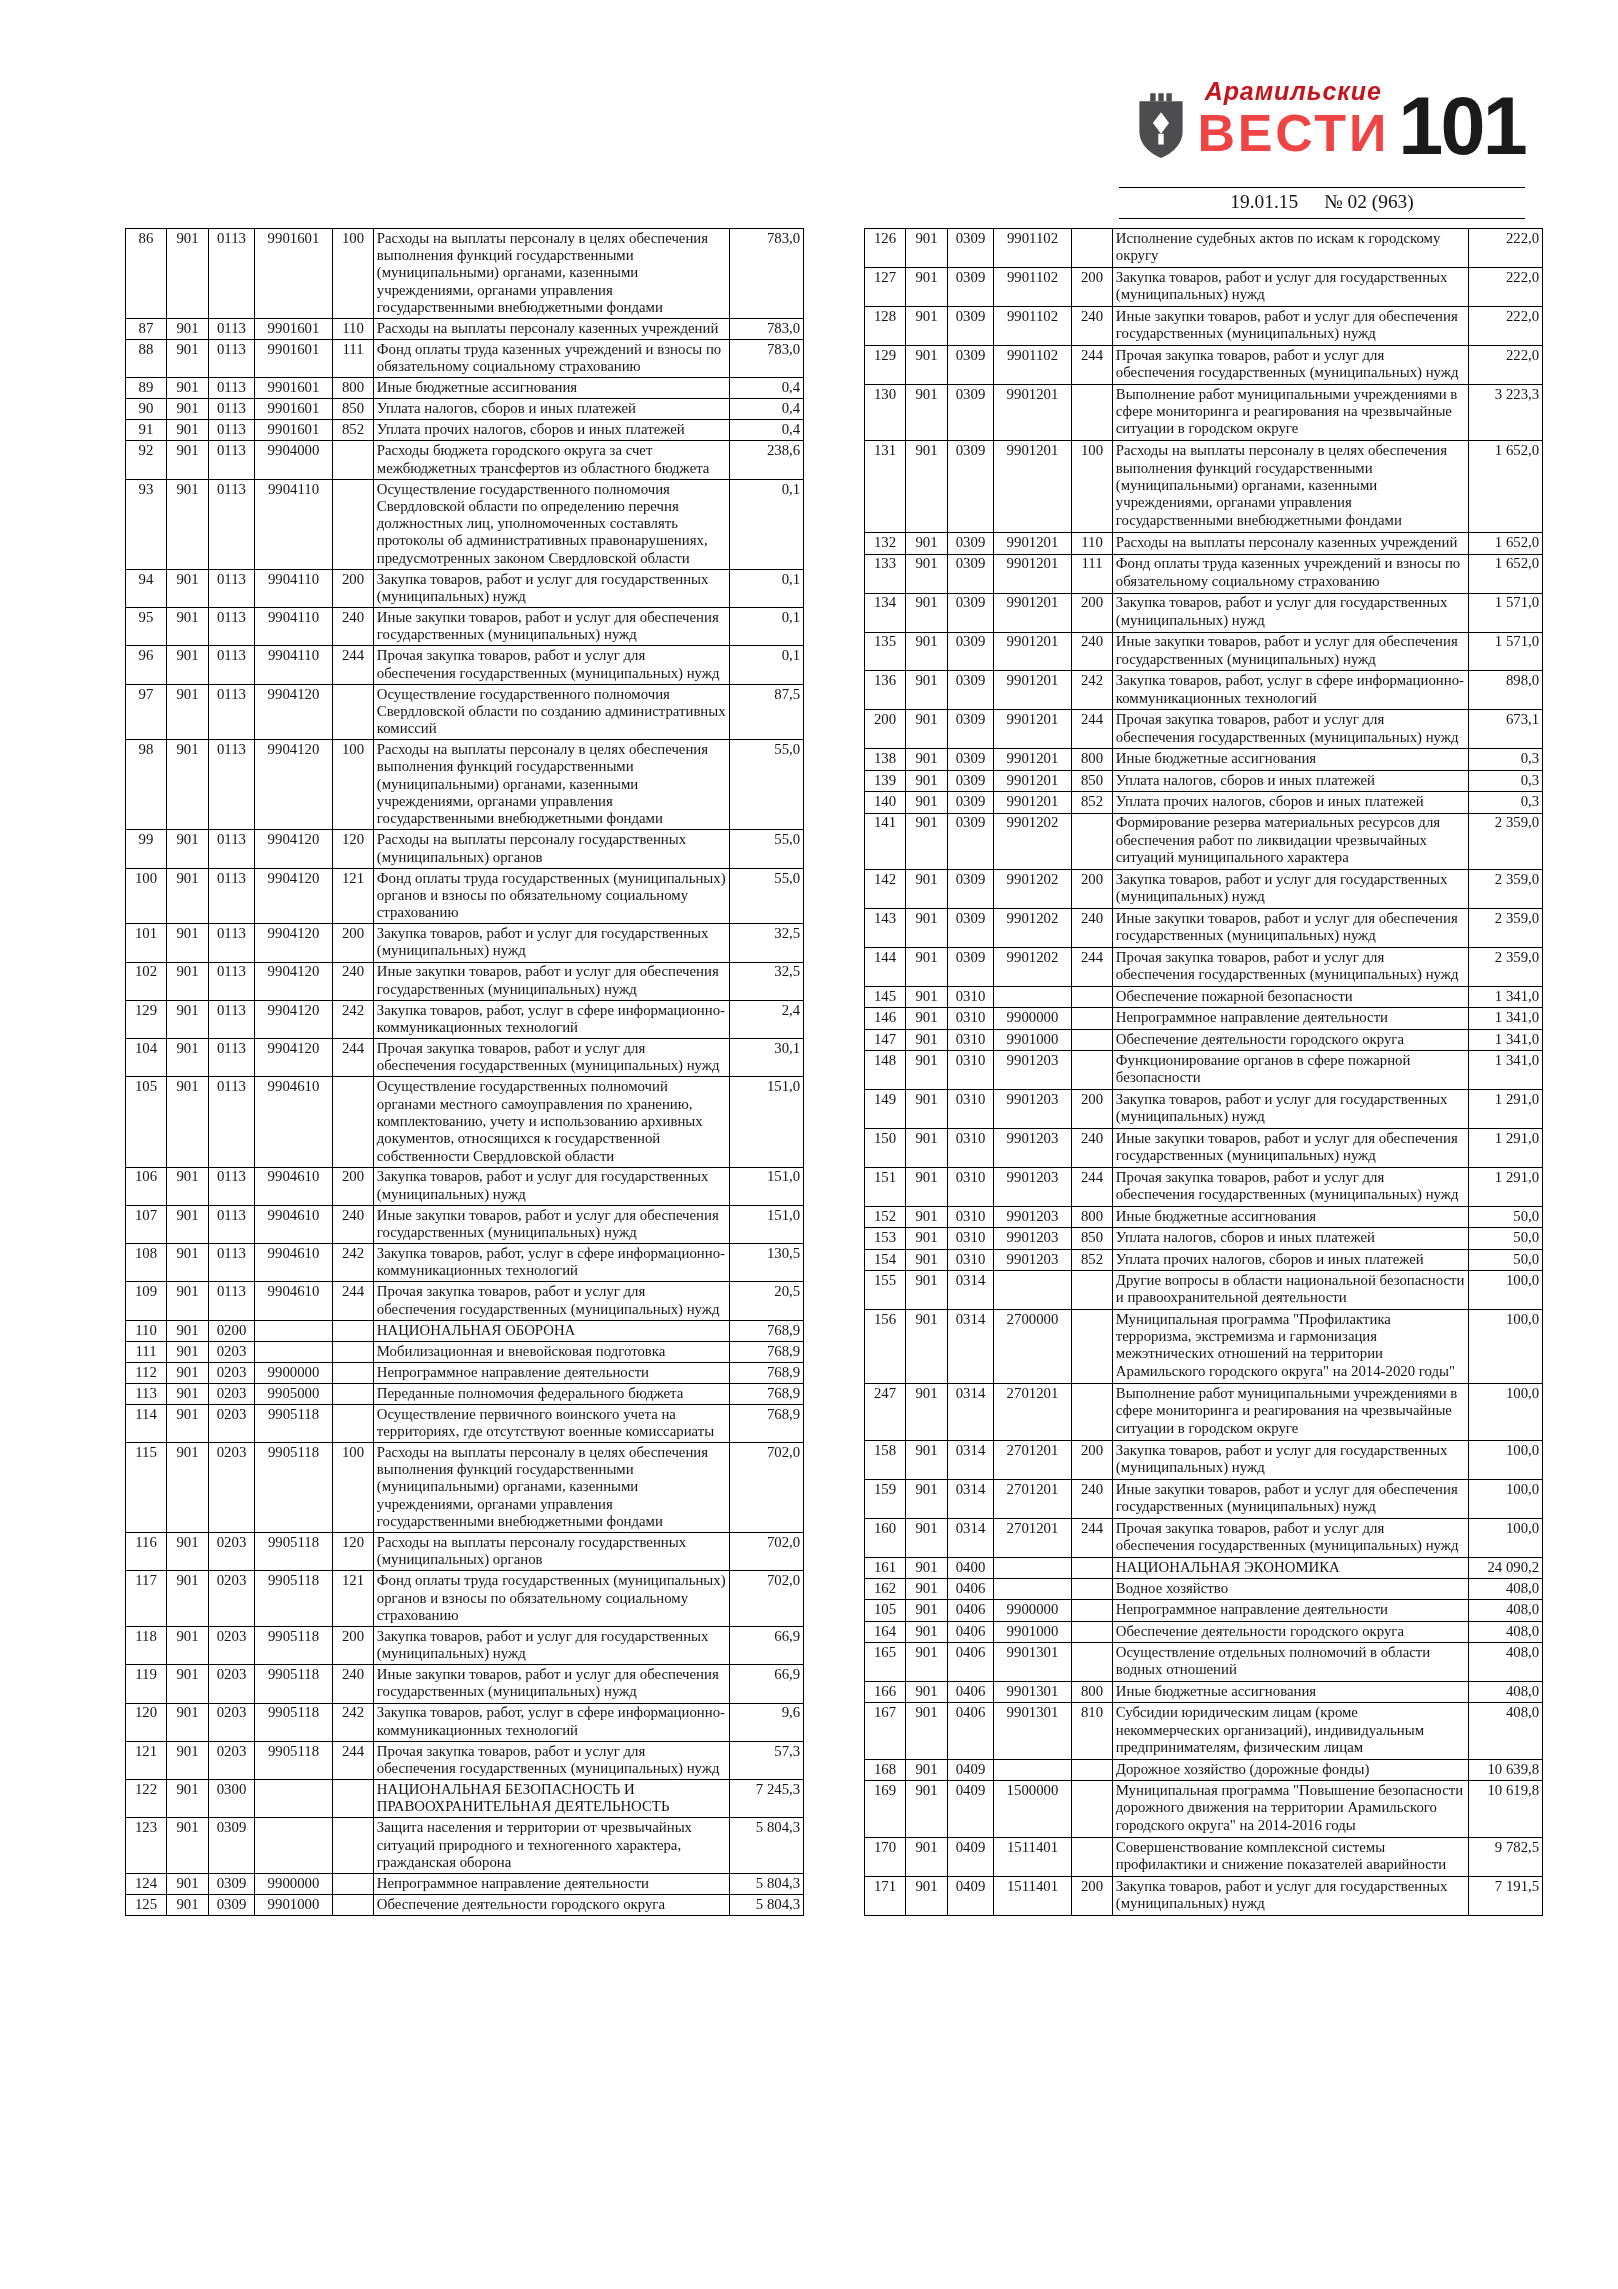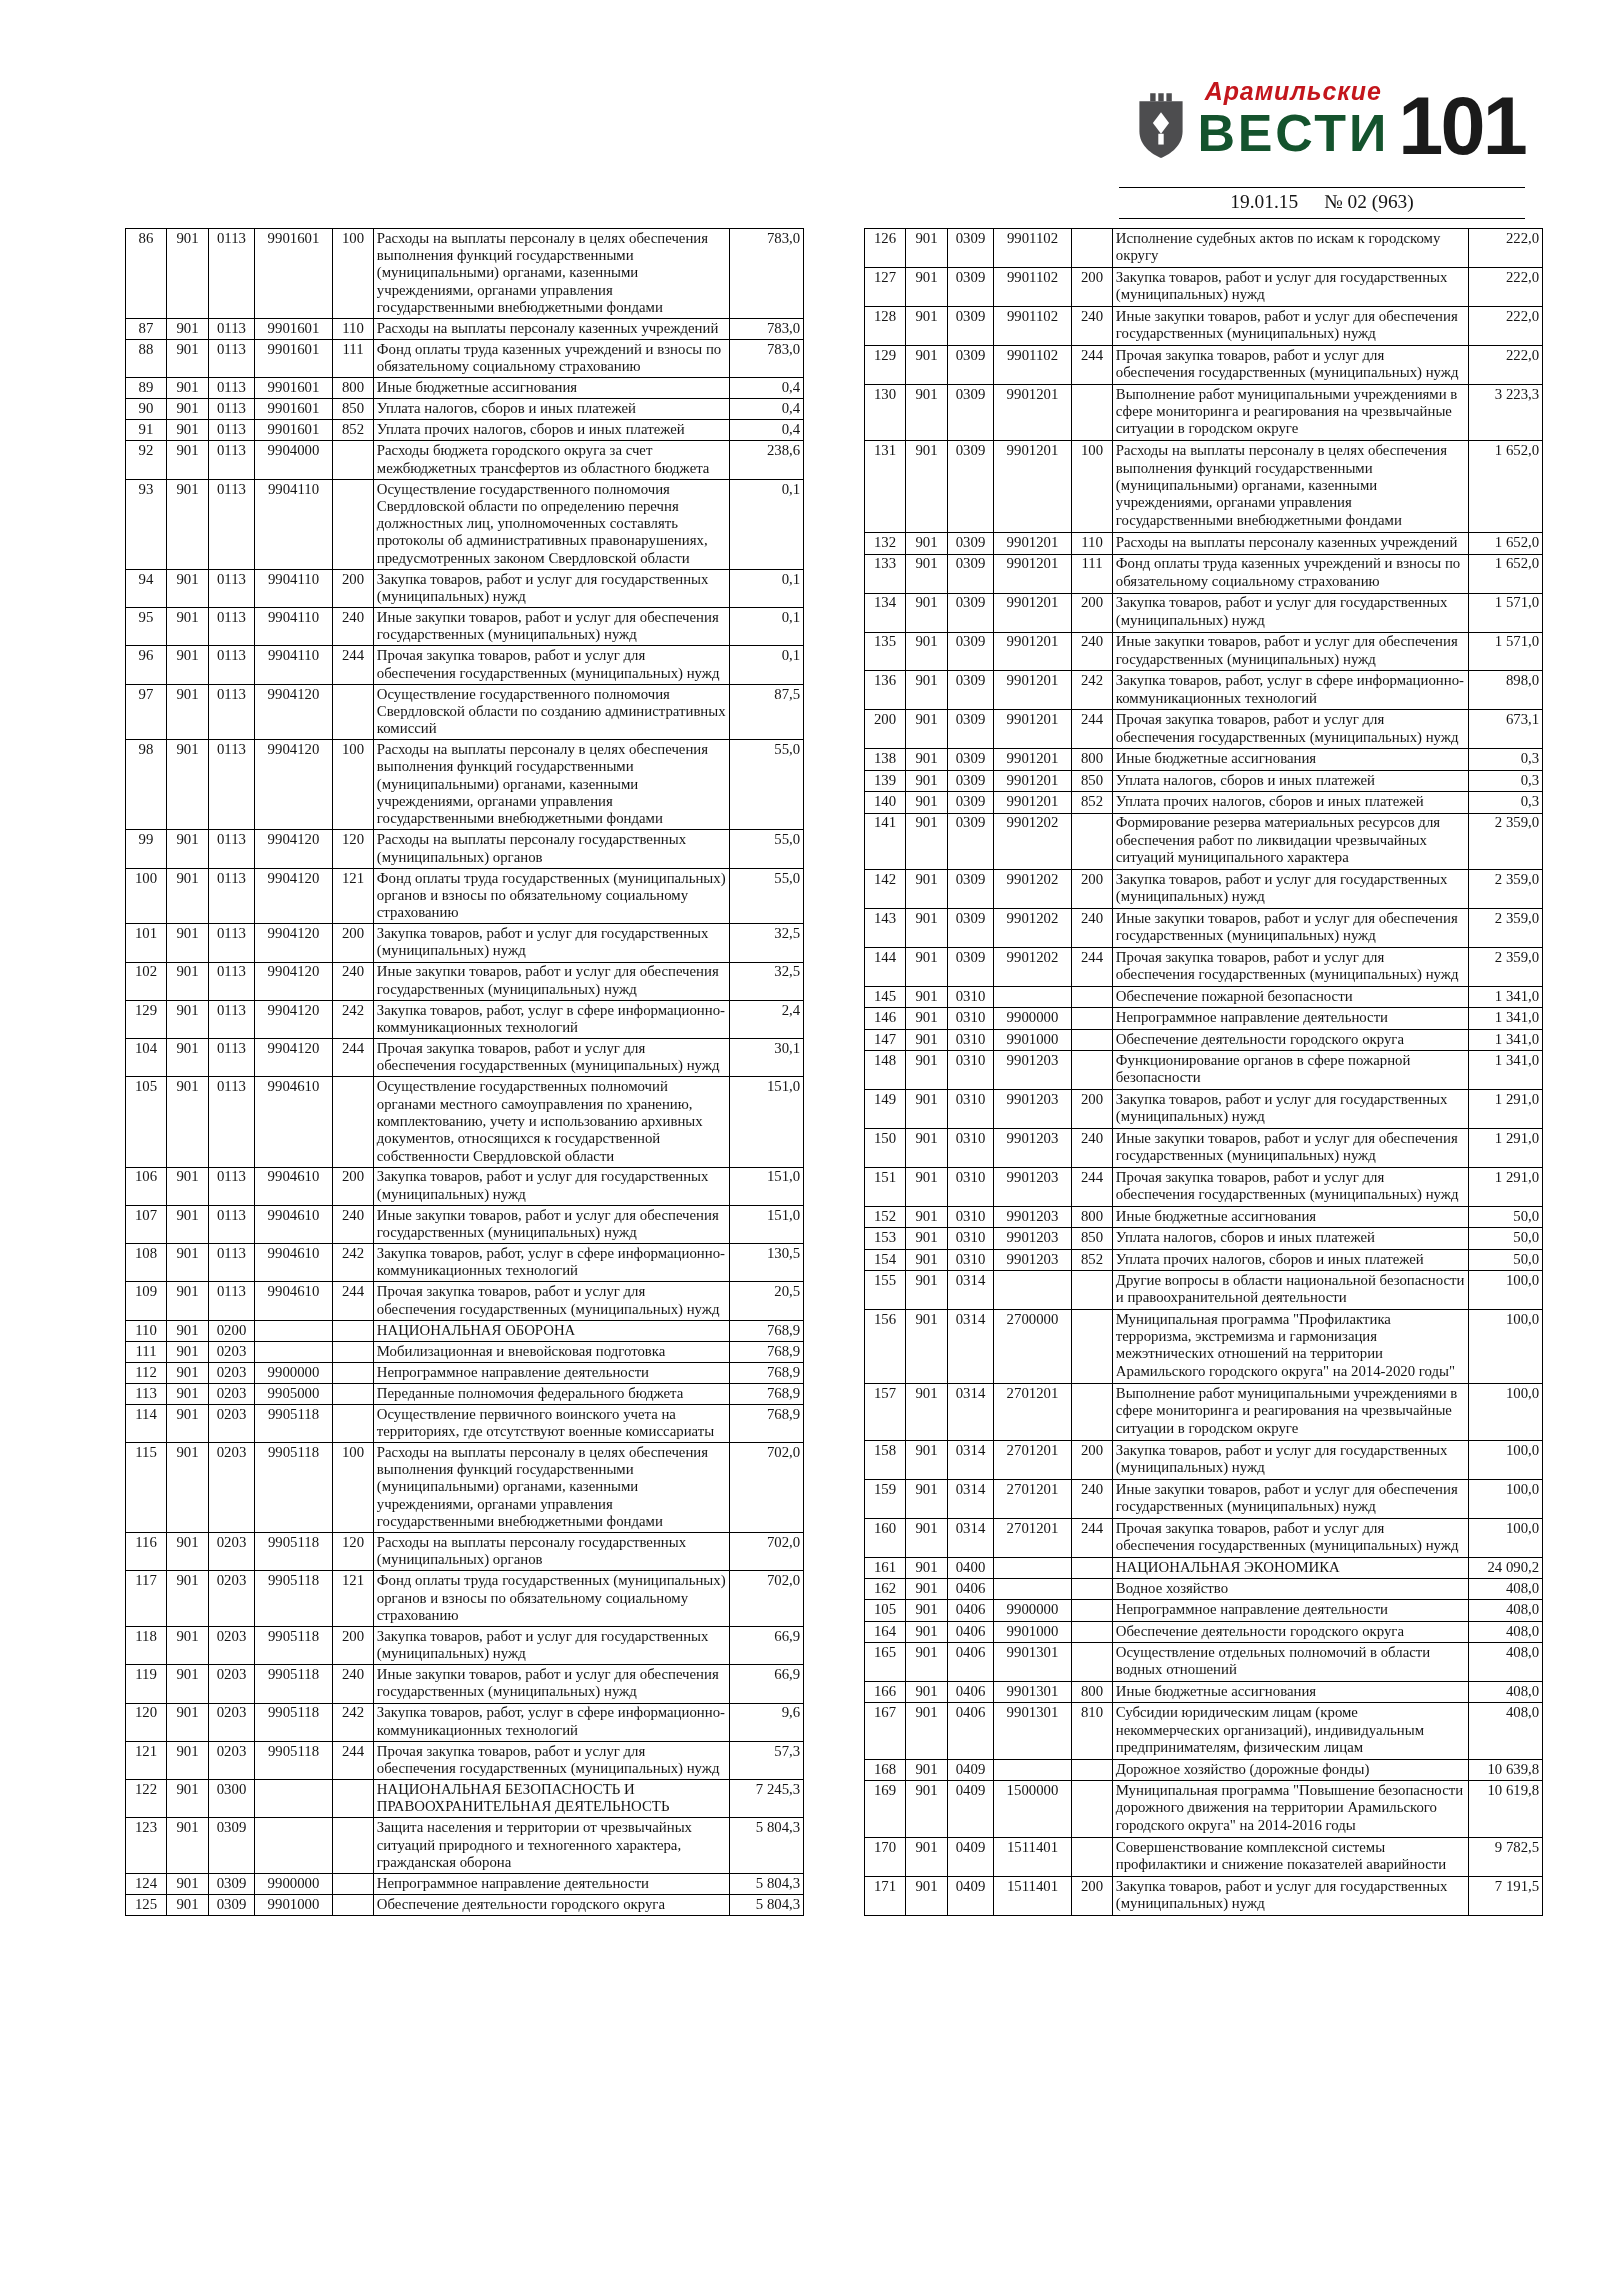--- a/index.html
+++ b/index.html
@@ -18,21 +18,21 @@
   .brand-row { display: flex; align-items: flex-end; justify-content: flex-end; gap: 9.2px; }
   .emblem { width: 54px; height: 68px; flex: 0 0 auto; }
   .brand-text { display: flex; flex-direction: column; align-items: center; line-height: 1; padding-bottom: 1.8px; }
   .brand-small {
     font-family: "Liberation Sans", sans-serif;
     font-style: italic; font-weight: bold;
     color: #c4161c; font-size: 25px; letter-spacing: 0.9px; margin-bottom: 2.8px;
   }
   .brand-large {
     font-family: "Liberation Sans", sans-serif;
-    font-weight: bold; color: #14532d; font-size: 52px; letter-spacing: 2.8px;
+    font-weight: bold; color: #ef4444; font-size: 52px; letter-spacing: 2.8px;
   }
   .page-num {
     font-family: "Liberation Sans", sans-serif;
     font-weight: bold; color: #1a1a1a; font-size: 81px;
     line-height: 0.85; letter-spacing: -2.8px;
   }
   .dateline {
     margin-top: 26px;
     border-top: 1.8px solid #000; border-bottom: 1.8px solid #000;
     padding: 3.7px 9.2px 4.6px;
@@ -727,21 +727,21 @@
           <tr>
             <td class="c-num">156</td>
             <td class="c-grbs">901</td>
             <td class="c-sec">0314</td>
             <td class="c-art">2700000</td>
             <td class="c-vid"></td>
             <td class="c-name">Муниципальная программа "Профилактика терроризма, экстремизма и гармонизация межэтнических отношений на территории Арамильского городского округа" на 2014-2020 годы"</td>
             <td class="c-sum">100,0</td>
           </tr>
           <tr>
-            <td class="c-num">157</td>
+            <td class="c-num">247</td>
             <td class="c-grbs">901</td>
             <td class="c-sec">0314</td>
             <td class="c-art">2701201</td>
             <td class="c-vid"></td>
             <td class="c-name">Выполнение работ муниципальными учреждениями в сфере мониторинга и реагирования на чрезвычайные ситуации в городском округе</td>
             <td class="c-sum">100,0</td>
           </tr>
           <tr>
             <td class="c-num">158</td>
             <td class="c-grbs">901</td>

